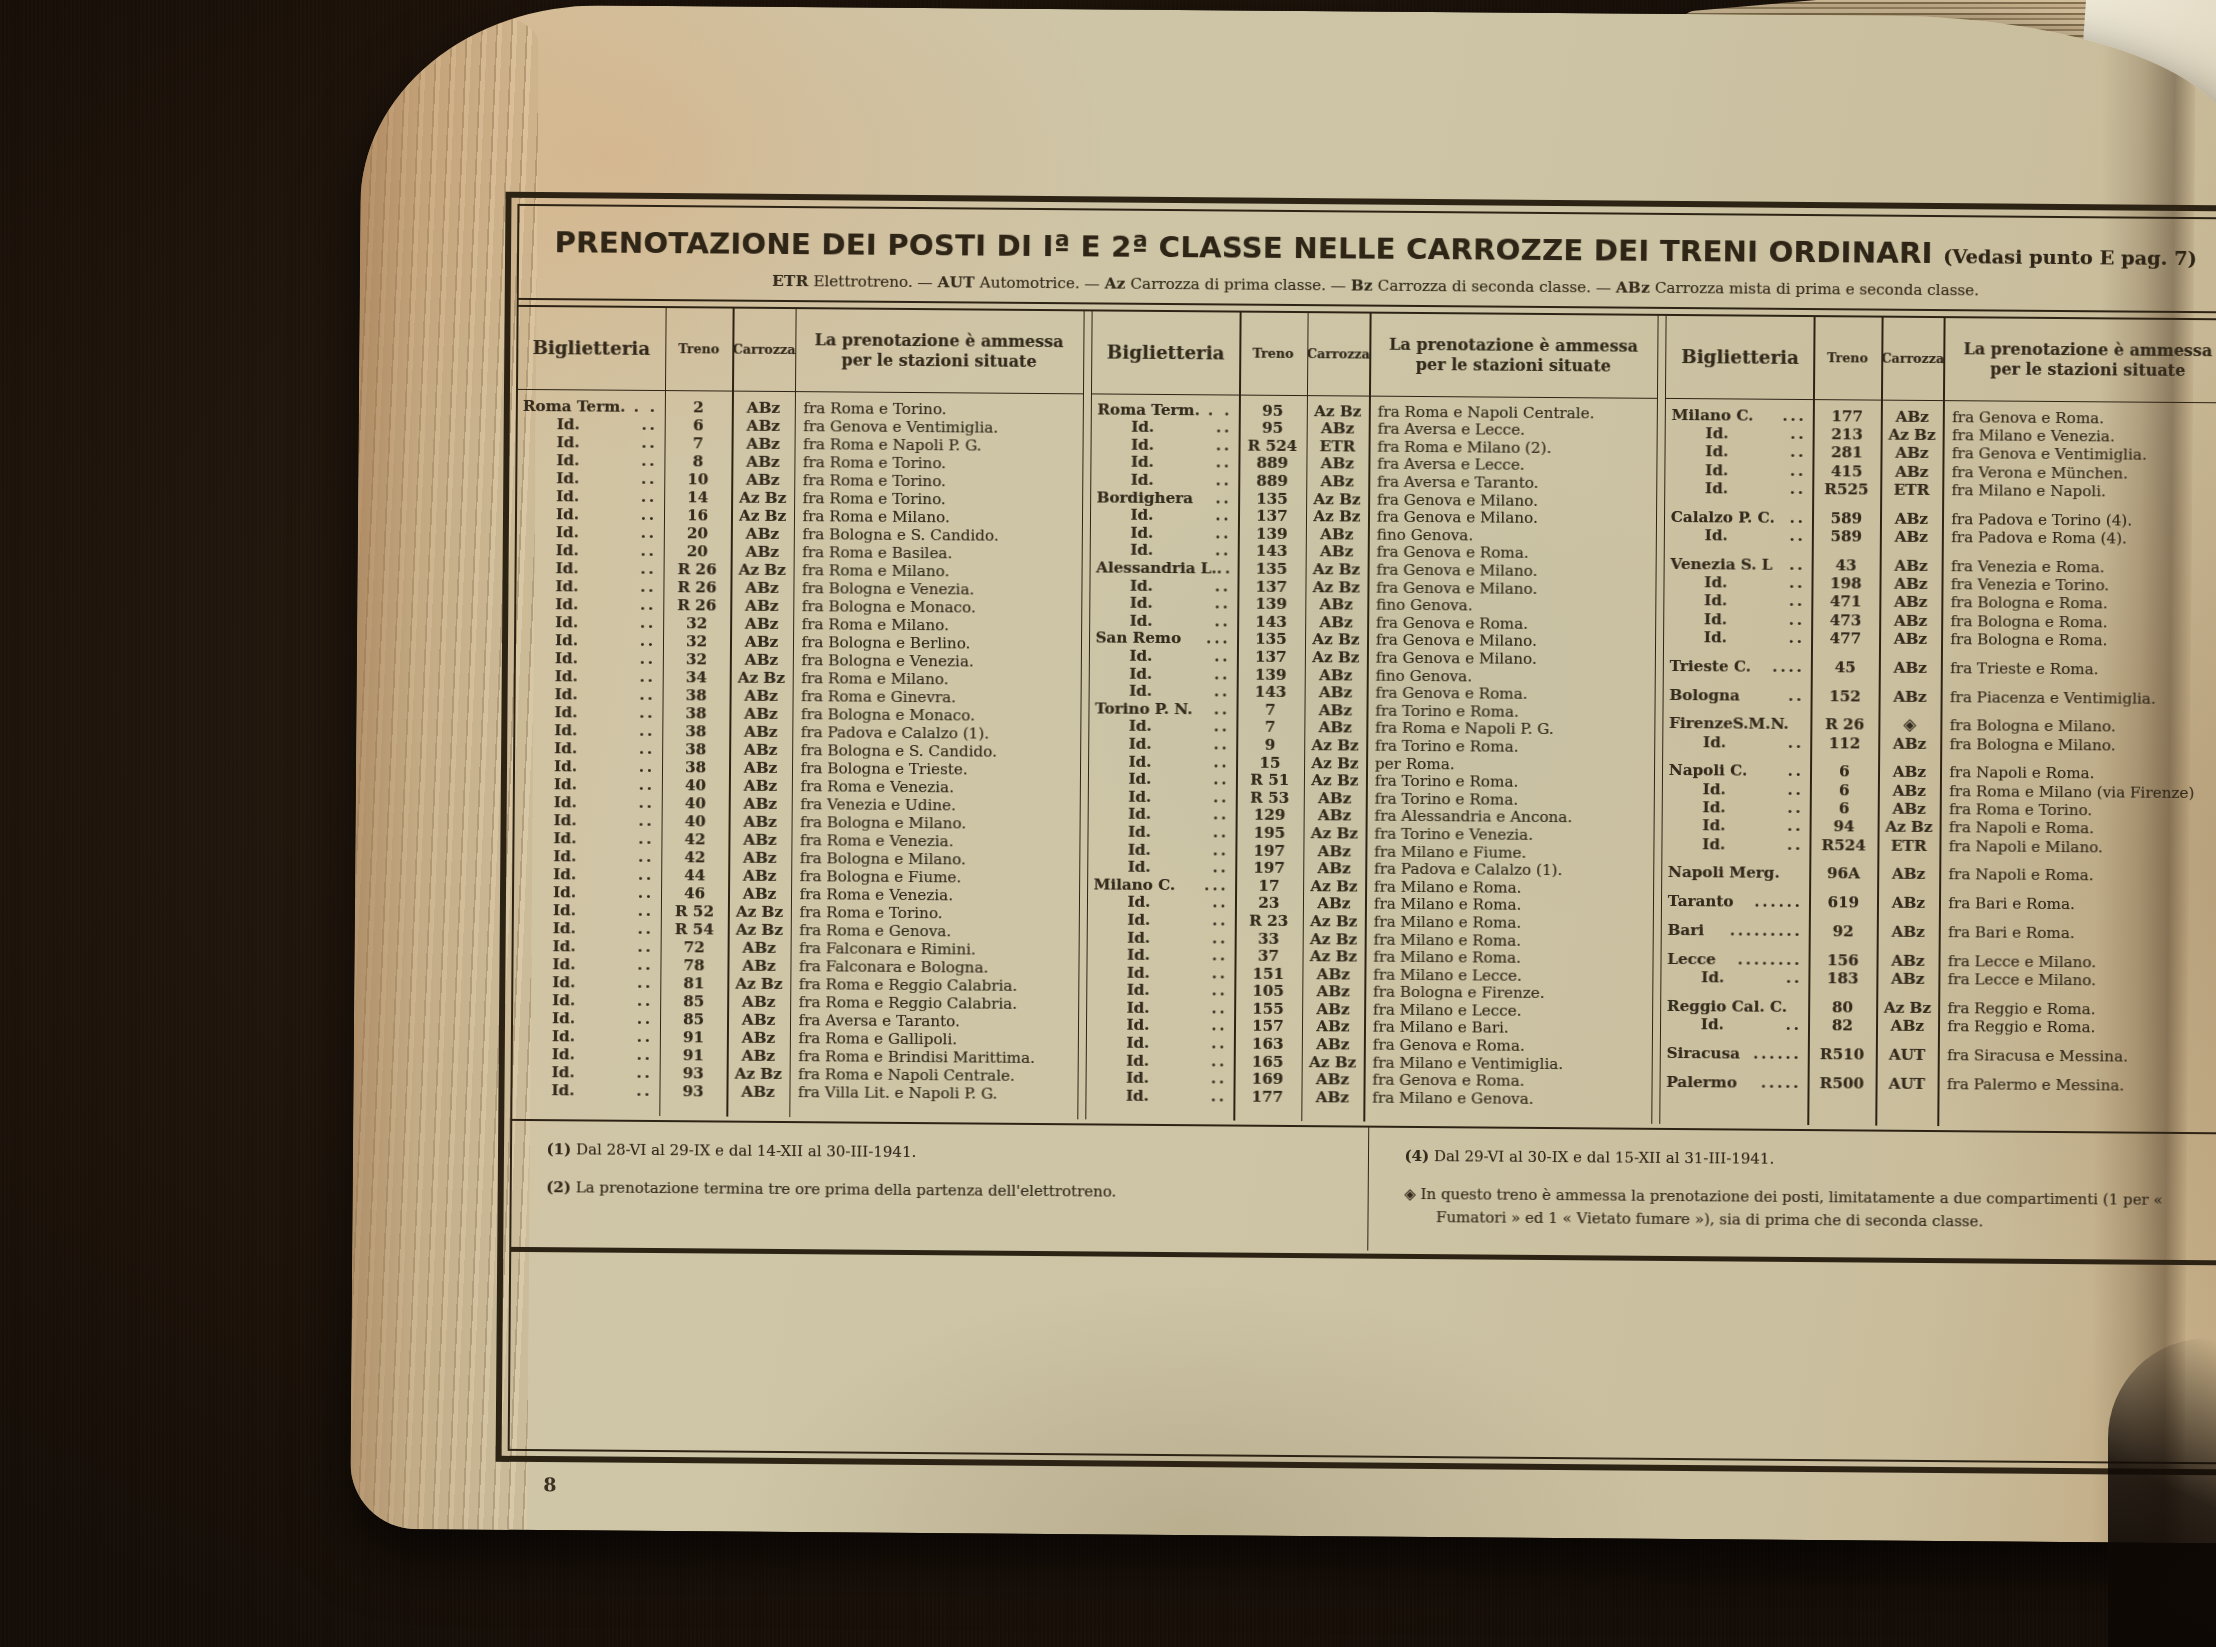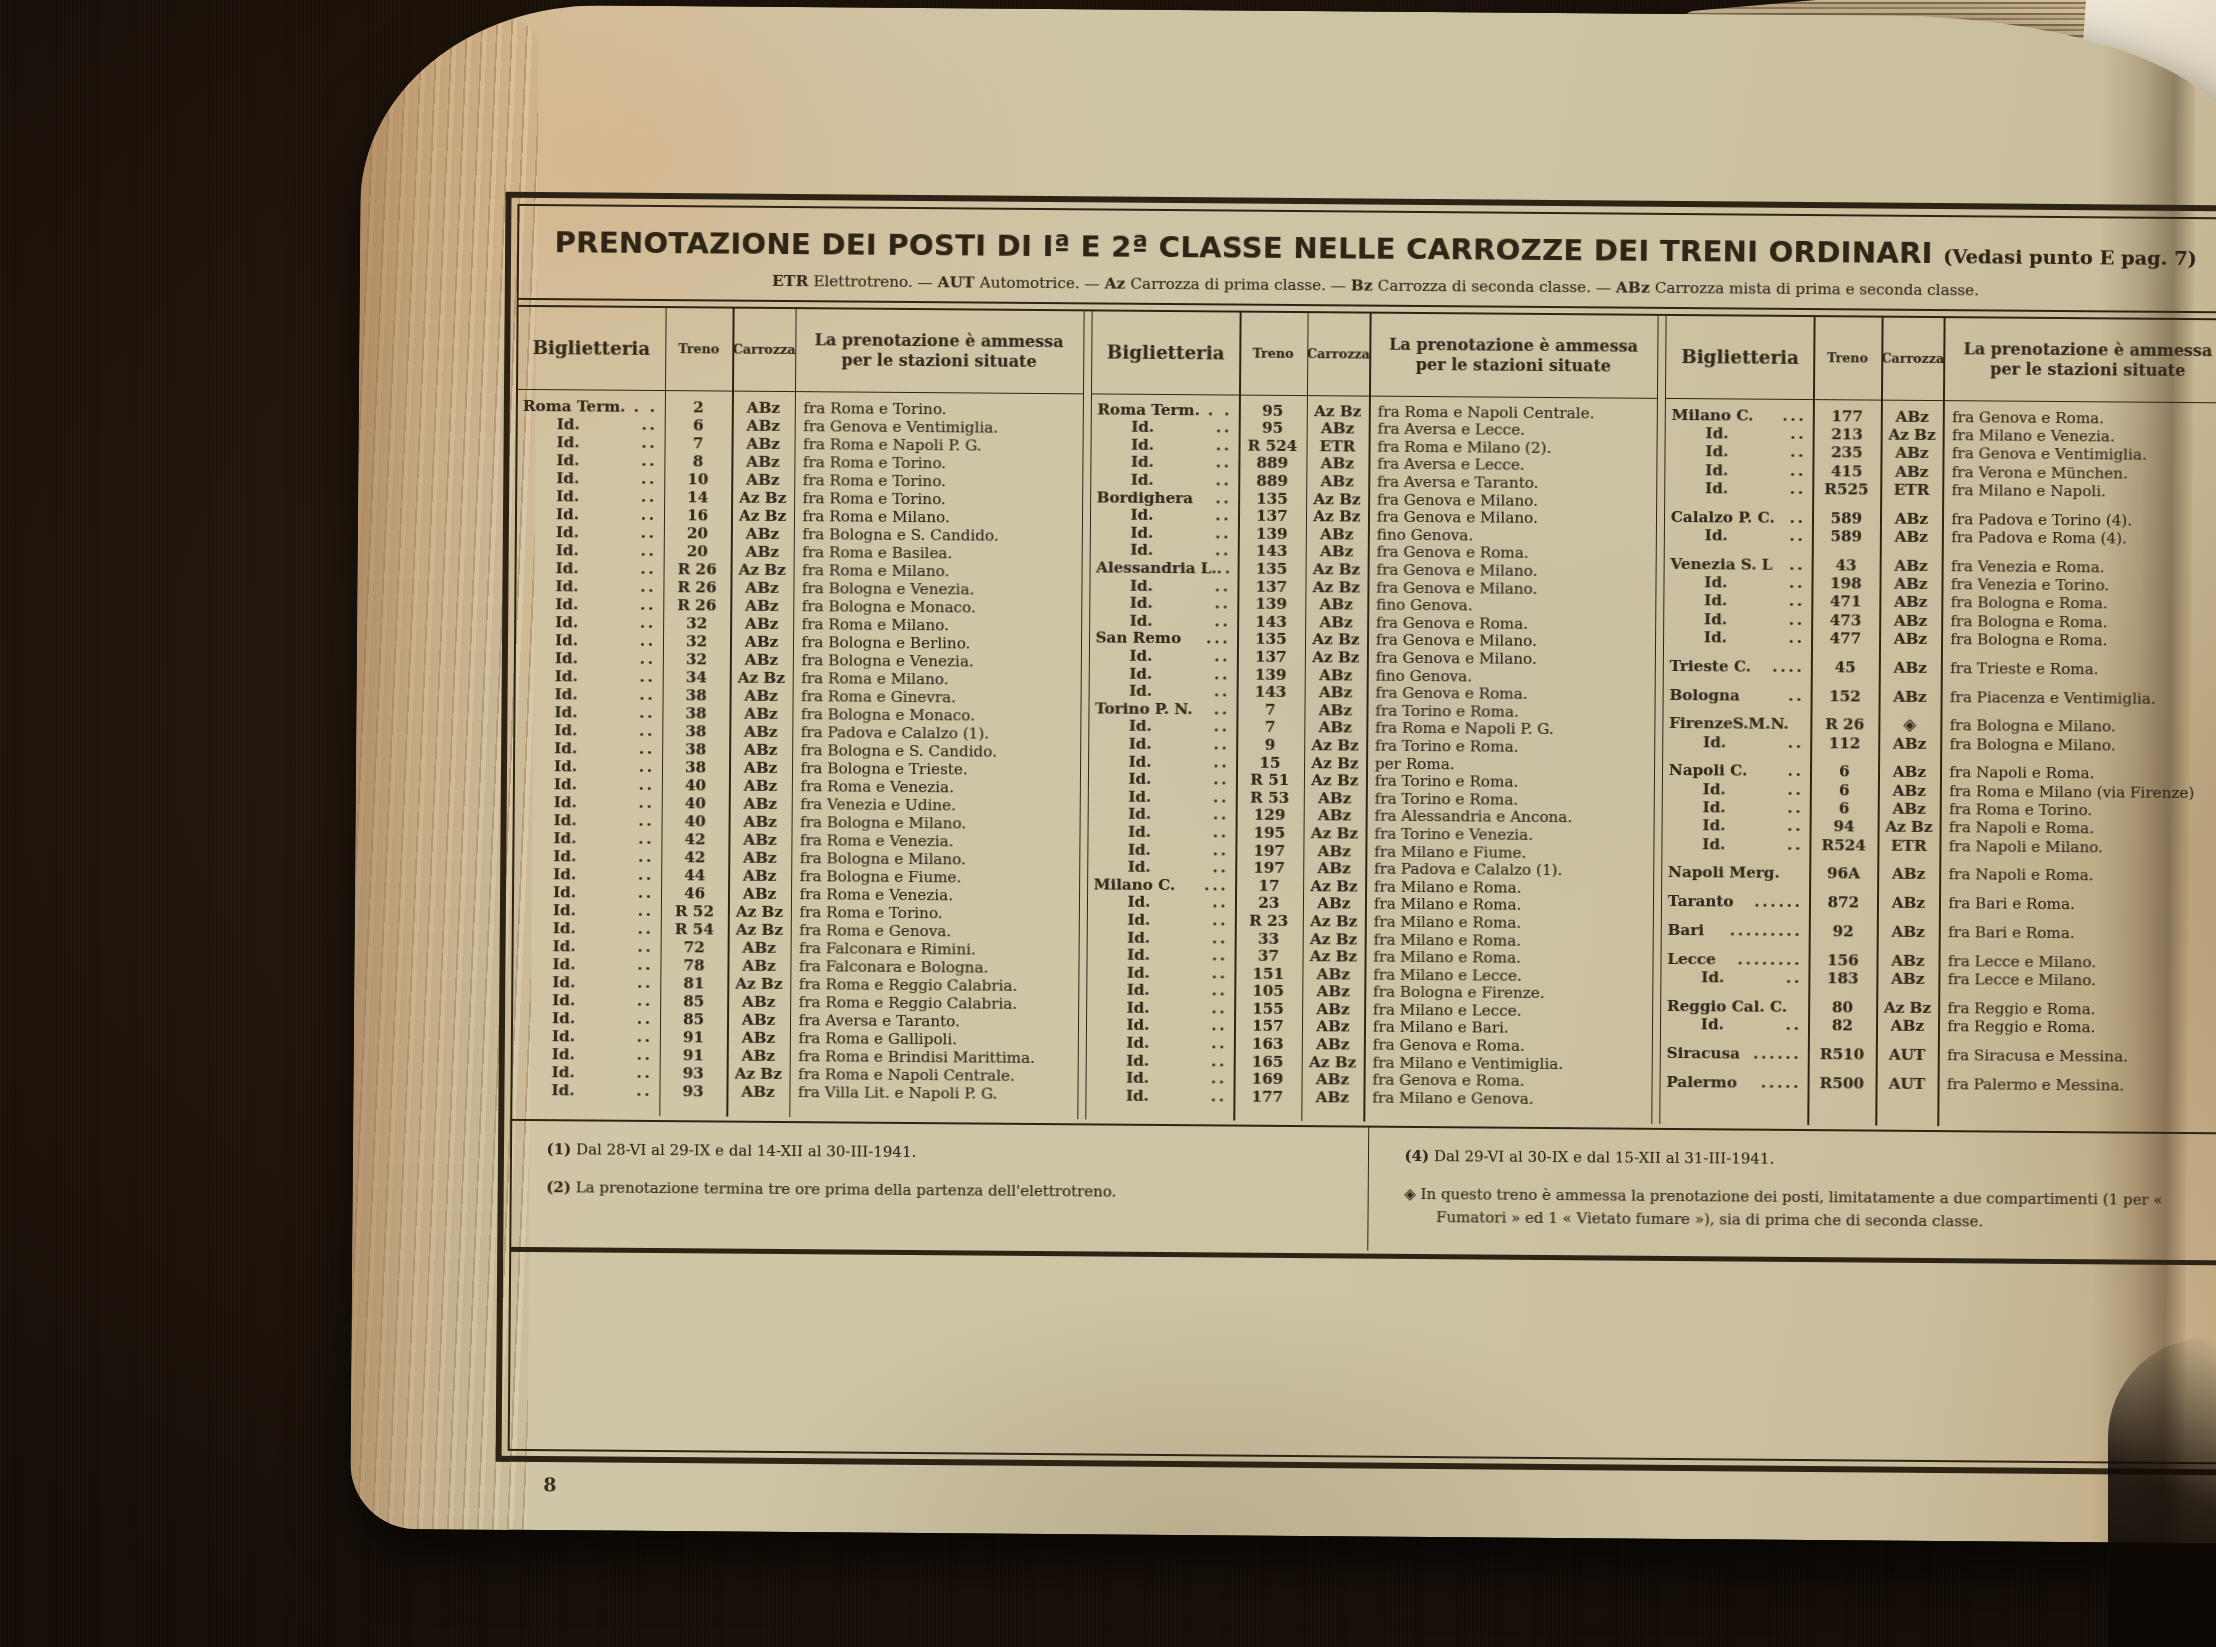--- a/index.html
+++ b/index.html
@@ -900,21 +900,21 @@
                     </div>
                     <div class="cell cell-treno">213</div>
                     <div class="cell cell-carr">Az Bz</div>
                     <div class="cell cell-route">fra Milano e Venezia.</div>
                   </div>
                   <div class="row">
                     <div class="cell cell-station idrow">
                       <span class="name">Id.</span>
                       <span class="leader">..</span>
                     </div>
-                    <div class="cell cell-treno">235</div>
+                    <div class="cell cell-treno">281</div>
                     <div class="cell cell-carr">ABz</div>
                     <div class="cell cell-route">fra Genova e Ventimiglia.</div>
                   </div>
                   <div class="row">
                     <div class="cell cell-station idrow">
                       <span class="name">Id.</span>
                       <span class="leader">..</span>
                     </div>
                     <div class="cell cell-treno">415</div>
                     <div class="cell cell-carr">ABz</div>
@@ -1096,21 +1096,21 @@
                     <div class="cell cell-carr">ABz</div>
                     <div class="cell cell-route">fra Napoli e Roma.</div>
                   </div>
                 </div>
                 <div class="section">
                   <div class="row">
                     <div class="cell cell-station">
                       <span class="name">Taranto</span>
                       <span class="leader">......</span>
                     </div>
-                    <div class="cell cell-treno">872</div>
+                    <div class="cell cell-treno">619</div>
                     <div class="cell cell-carr">ABz</div>
                     <div class="cell cell-route">fra Bari e Roma.</div>
                   </div>
                 </div>
                 <div class="section">
                   <div class="row">
                     <div class="cell cell-station">
                       <span class="name">Bari</span>
                       <span class="leader">.........</span>
                     </div>

